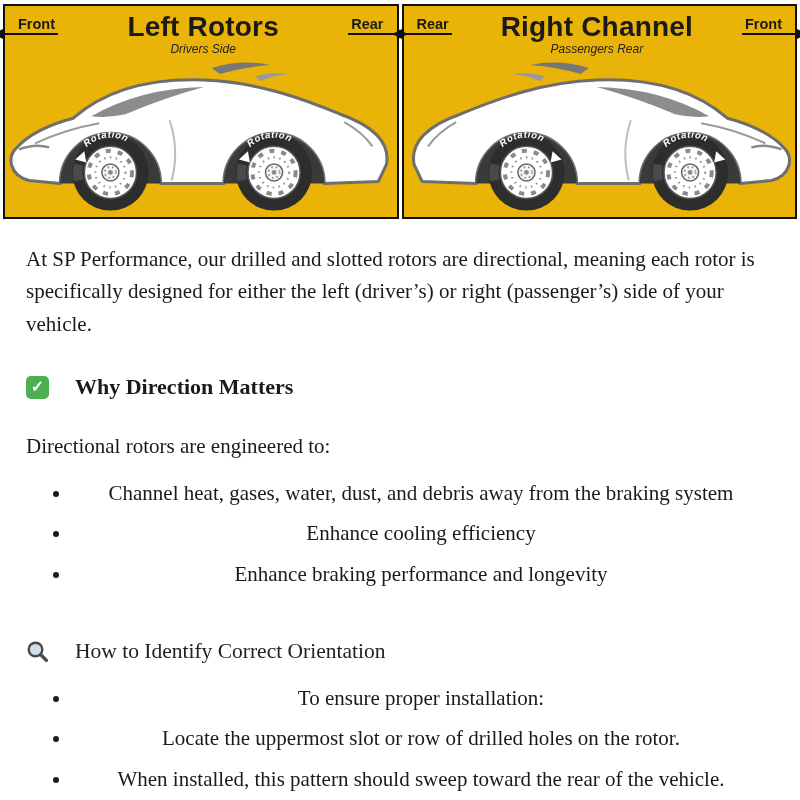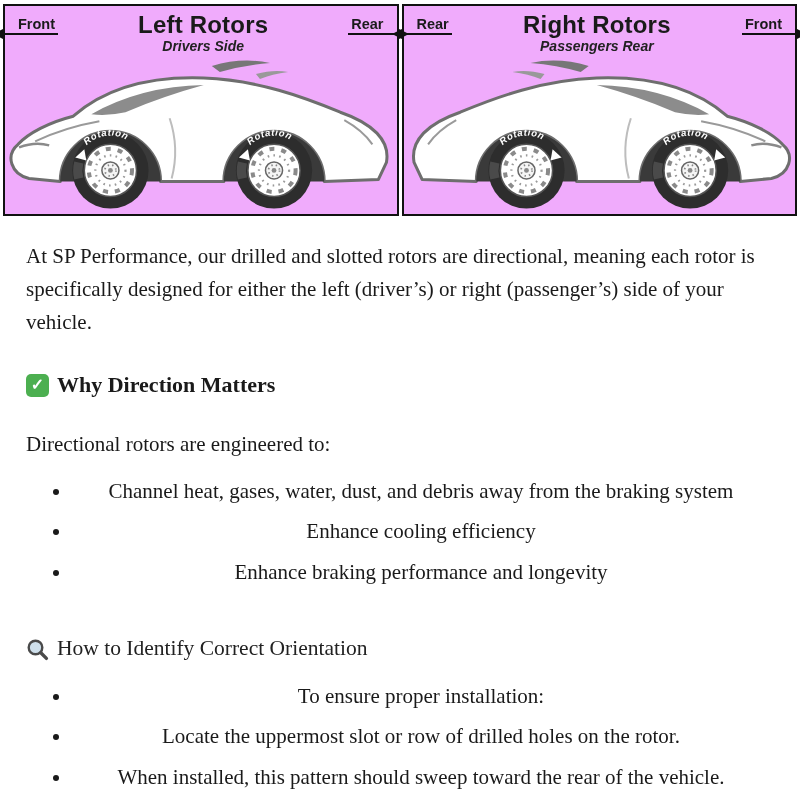--- a/index.html
+++ b/index.html
@@ -1,38 +1,38 @@
 <!DOCTYPE html>
 <html><head>
 <meta charset="utf-8">
 <style>
   html,body{margin:0;padding:0;background:#fff;width:800px;height:800px;overflow:hidden;}
   body{font-family:"Liberation Serif",serif;color:#1a1a1a;}
 
   
   .diagram-row{display:flex;gap:3px;padding:4px 3px 0 3px;}
-  .panel{flex:1;border:2px solid #111;background:#f0abfc;min-width:0;}
+  .panel{flex:1;border:2px solid #111;background:#eab308;min-width:0;}
   .panel-header{display:flex;align-items:flex-start;justify-content:space-between;padding:7px 10px 0 10px;font-family:"Liberation Sans",sans-serif;}
   .panel-titles{text-align:center;line-height:1.05;margin-top:-1px;}
-  .panel-title{font-weight:bold;font-size:24px;letter-spacing:.2px;}
-  .panel-subtitle{font-weight:bold;font-style:italic;font-size:14px;color:#222;margin-top:2px;}
+  .panel-title{font-weight:bold;font-size:28px;letter-spacing:.2px;}
+  .panel-subtitle{font-weight:normal;font-style:italic;font-size:12px;color:#222;margin-top:2px;}
   .dir{position:relative;font-weight:bold;font-size:14.5px;padding:1px 3px 3px 3px;margin-top:2px;}
   .dir::after{content:"";position:absolute;bottom:0;height:2.5px;background:#111;}
   .dir-left::after{left:-14px;right:0;}
   .dir-right::after{left:0;right:-14px;}
   .tri{position:absolute;bottom:-4px;width:0;height:0;border-top:5.5px solid transparent;border-bottom:5.5px solid transparent;}
   .dir-left .tri{left:-22px;border-right:10px solid #111;}
   .dir-right .tri{right:-22px;border-left:10px solid #111;}
   .car-svg{display:block;width:100%;height:auto;margin-top:2px;}
   .rot-text{fill:#fff;font-family:"Liberation Sans",sans-serif;font-size:9.5px;font-weight:bold;font-style:italic;letter-spacing:.6px;}
 
   
   .article{padding:14px 30px 0 26px;font-size:21px;line-height:1.55;}
   .intro{margin:10px 0 4px 0;}
-  .section-heading{display:flex;align-items:center;gap:8px;font-size:22px;font-weight:bold;margin-top:30px;}
+  .section-heading{display:flex;align-items:center;gap:26px;font-size:22px;font-weight:bold;margin-top:30px;}
   .section-heading.regular{font-weight:normal;font-size:21.5px;color:#222;margin-top:44px;}
   .lead{margin:26px 0 8px 0;}
   ul.bullets{margin:14px 0 0 0;padding-left:46px;}
   ul.bullets li{margin-bottom:8px;text-align:center;}
   
   .check-icon{display:inline-flex;align-items:center;justify-content:center;width:23px;height:23px;border-radius:5px;background:#4caf50;flex:0 0 auto;}
   .check-icon::before{content:"✓";color:#fff;font-family:"Liberation Sans",sans-serif;font-weight:bold;font-size:16px;line-height:1;}
   .mag-icon{flex:0 0 auto;display:inline-block;}
 </style>
 </head>
@@ -100,21 +100,21 @@
       </svg>
     </div>
 
     <div class="panel">
       <div class="panel-header">
         <span class="dir dir-left">
           <span class="tri"></span>
           <span>Rear</span>
         </span>
         <span class="panel-titles">
-          <div class="panel-title">Right Rotors</div>
+          <div class="panel-title">Right Channel</div>
           <div class="panel-subtitle">Passengers Rear</div>
         </span>
         <span class="dir dir-right">
           <span>Front</span>
           <span class="tri"></span>
         </span>
       </div>
       <svg class="car-svg" viewBox="0 0 390 158">
         <g transform="translate(390,0) scale(-1,1)">
             <use href="#carBody"></use>

